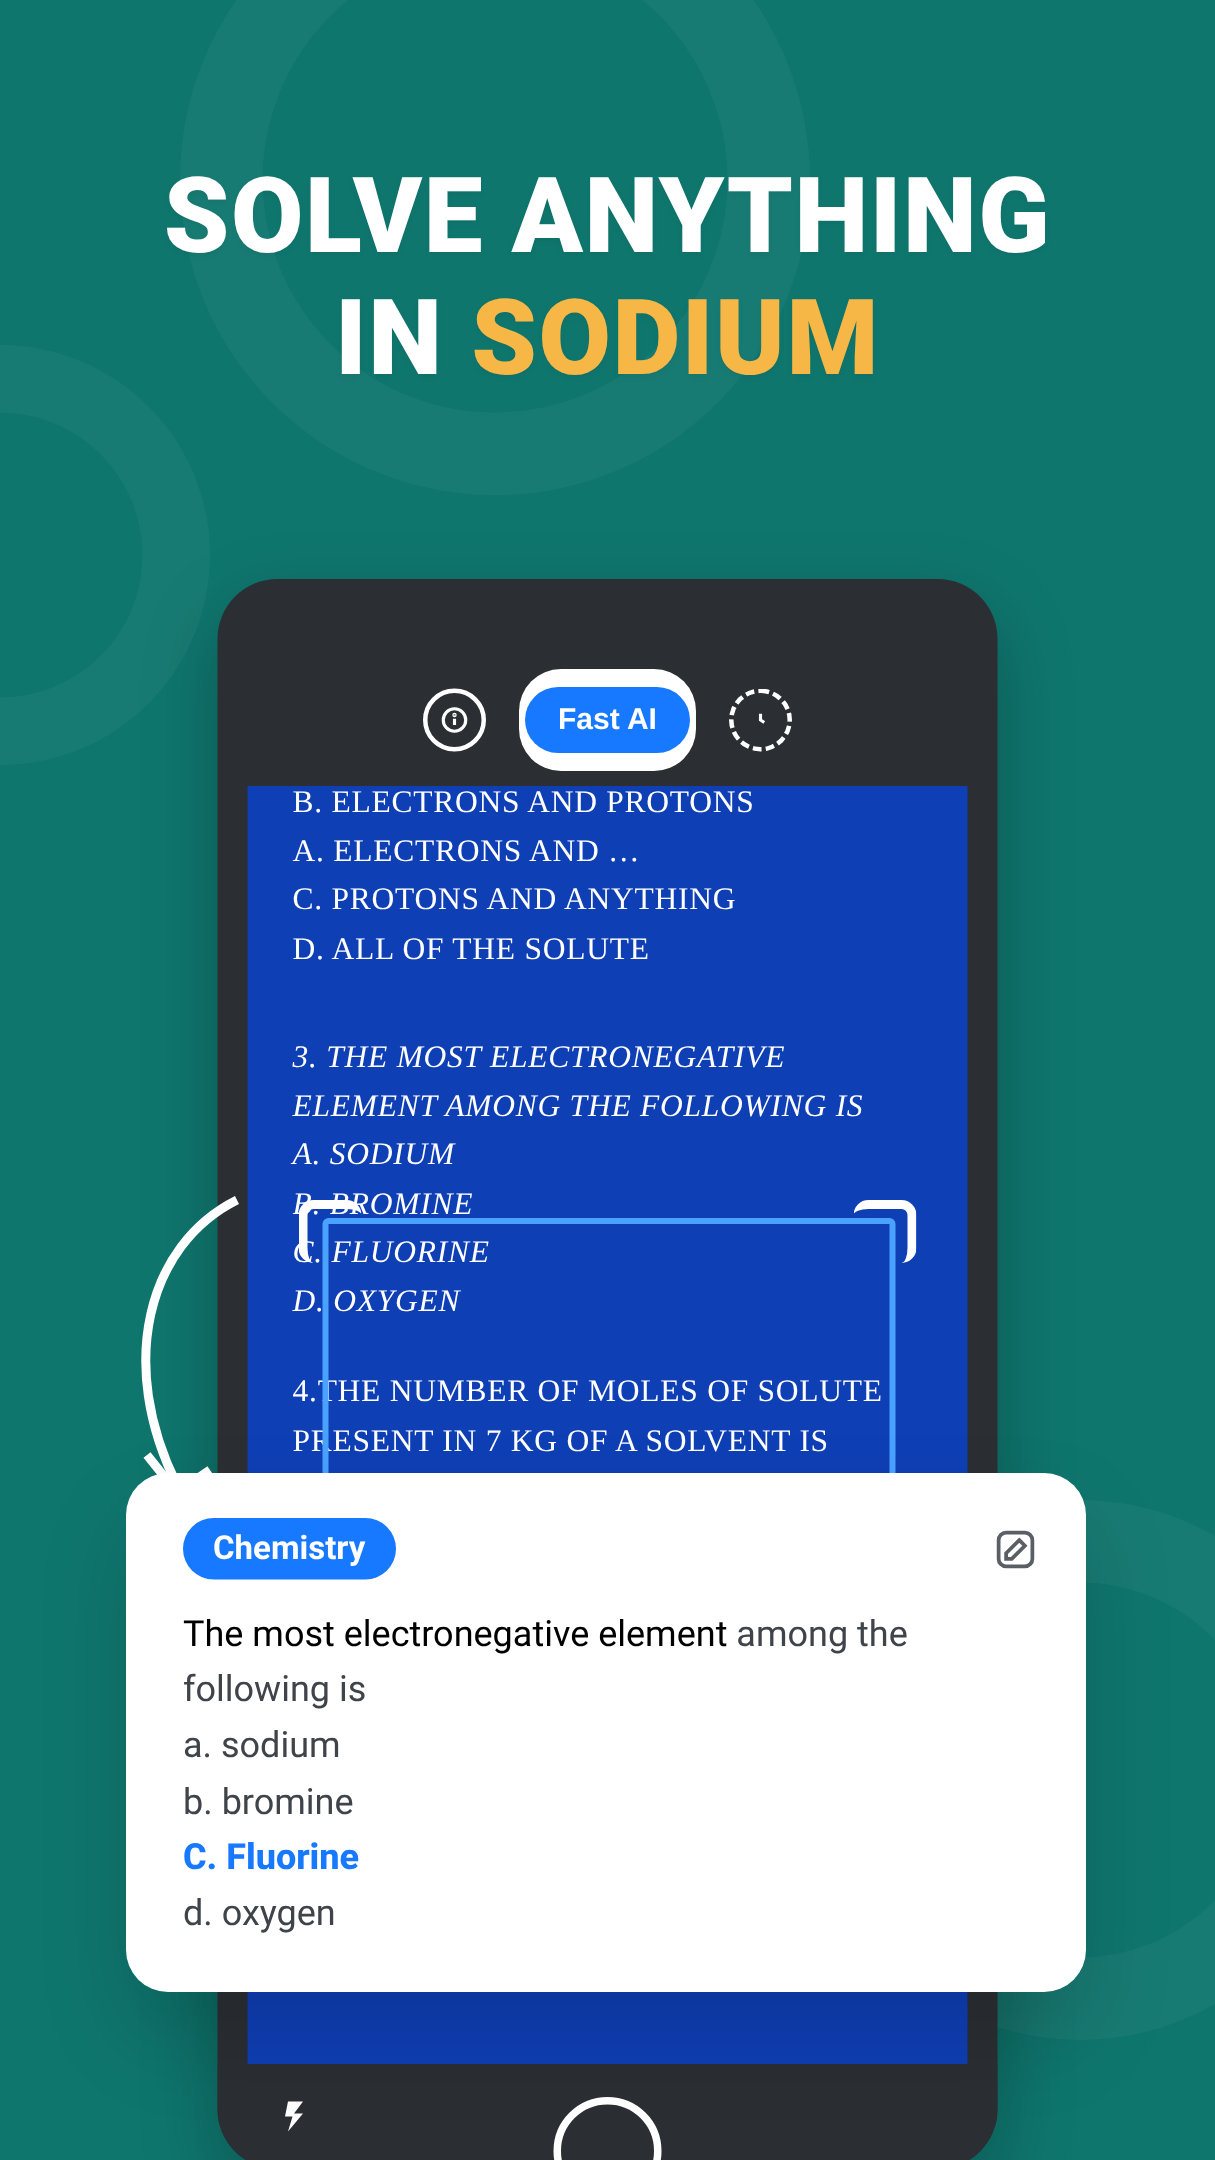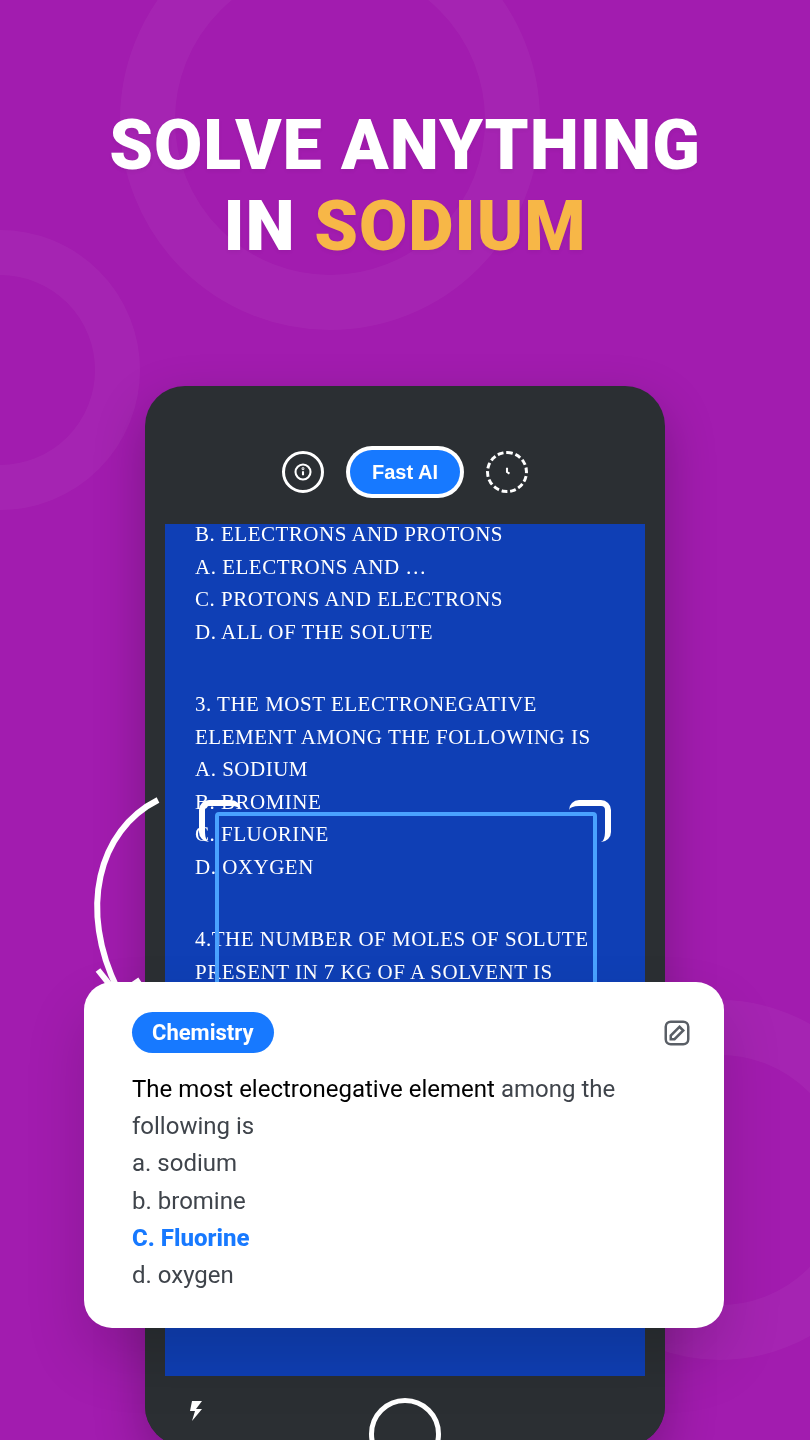--- a/index.html
+++ b/index.html
@@ -1,20 +1,20 @@
 <!DOCTYPE html>
 <html><head>
 <meta charset="utf-8">
 <style>
   * { box-sizing: border-box; margin: 0; padding: 0; }
   html, body { width: 810px; height: 1440px; overflow: hidden; font-family: -apple-system, BlinkMacSystemFont, "Segoe UI", Roboto, Helvetica, Arial, sans-serif; }
   .page {
     position: relative;
     width: 810px; height: 1440px;
-    background: #a21caf;
+    background: #0f766e;
     overflow: hidden;
   }
   
   .bg-circ {
     position: absolute;
     border-radius: 50%;
     background: transparent;
     border: 60px solid rgba(255,255,255,0.04);
   }
   .bg-circ.a { width: 420px; height: 420px; top: -90px; left: 120px; border-width: 55px; }
@@ -63,21 +63,21 @@
     color: #fff;
   }
   .circ-btn.dashed {
     border-style: dashed;
     border-width: 3px;
   }
   .circ-btn svg { width: 20px; height: 20px; }
   .seg {
     background: #fff;
     border-radius: 28px;
-    height: 52px;
+    height: 68px;
     display: flex; align-items: center;
     padding: 4px;
     gap: 2px;
   }
   .seg-btn {
     border: none;
     height: 44px;
     padding: 0 22px;
     border-radius: 24px;
     font-weight: 700;
@@ -103,23 +103,23 @@
     font-family: "Segoe Script", "Comic Sans MS", cursive;
     font-weight: 400;
     letter-spacing: 0.5px;
     line-height: 1.55;
     font-size: 21px;
     padding: 0 30px;
     position: absolute;
     top: -6px; left: 0; right: 0; bottom: 0;
   }
   .hw-line { white-space: nowrap; }
-  .hw-block { margin-top: 28px; }
+  .hw-block { margin-top: 28px; font-style: italic; }
   .hw-mid { padding: 12px 0 10px 0; }
-  .hw-q4 { margin-top: 30px; }
+  .hw-q4 { margin-top: 18px; }
 
   
   .corners {
     position: absolute;
     top: 278px; left: 36px; right: 36px; height: 300px;
     pointer-events: none;
   }
   .corner {
     position: absolute; width: 42px; height: 42px;
     border: 6px solid #fff; border-radius: 10px;
@@ -161,21 +161,21 @@
   }
 
   
   .card {
     position: absolute;
     left: 84px; right: 86px;
     top: 982px;
     background: #ffffff;
     border-radius: 28px;
     box-shadow: 0 30px 60px rgba(0,0,0,0.15);
-    padding: 30px 32px 34px 48px;
+    padding: 30px 32px 34px 38px;
   }
   .card-top {
     display: flex; align-items: center; justify-content: space-between;
     margin-bottom: 18px;
   }
   .chip {
     background: #1779ff;
     color: #fff;
     font-weight: 700;
     font-size: 22px;
@@ -223,21 +223,21 @@
         <svg viewBox="0 0 24 24" fill="none" stroke="currentColor" stroke-width="2.5">
             <polyline points="12 7 12 12 15 14"></polyline>
           </svg>
       </div>
     </div>
 
     <div class="scan">
       <div class="handwriting">
         <div class="hw-line">B. ELECTRONS AND PROTONS</div>
         <div class="hw-line">A. ELECTRONS AND …</div>
-        <div class="hw-line">C. PROTONS AND ELECTRONS</div>
+        <div class="hw-line">C. PROTONS AND ANYTHING</div>
         <div class="hw-line">D. ALL OF THE SOLUTE</div>
 
         <div class="hw-block hw-mid">
           <div class="hw-line">3. THE MOST ELECTRONEGATIVE</div>
           <div class="hw-line">ELEMENT AMONG THE FOLLOWING IS</div>
           <div class="hw-line">A. SODIUM</div>
           <div class="hw-line">B. BROMINE</div>
           <div class="hw-line">C. FLUORINE</div>
           <div class="hw-line">D. OXYGEN</div>
         </div>

